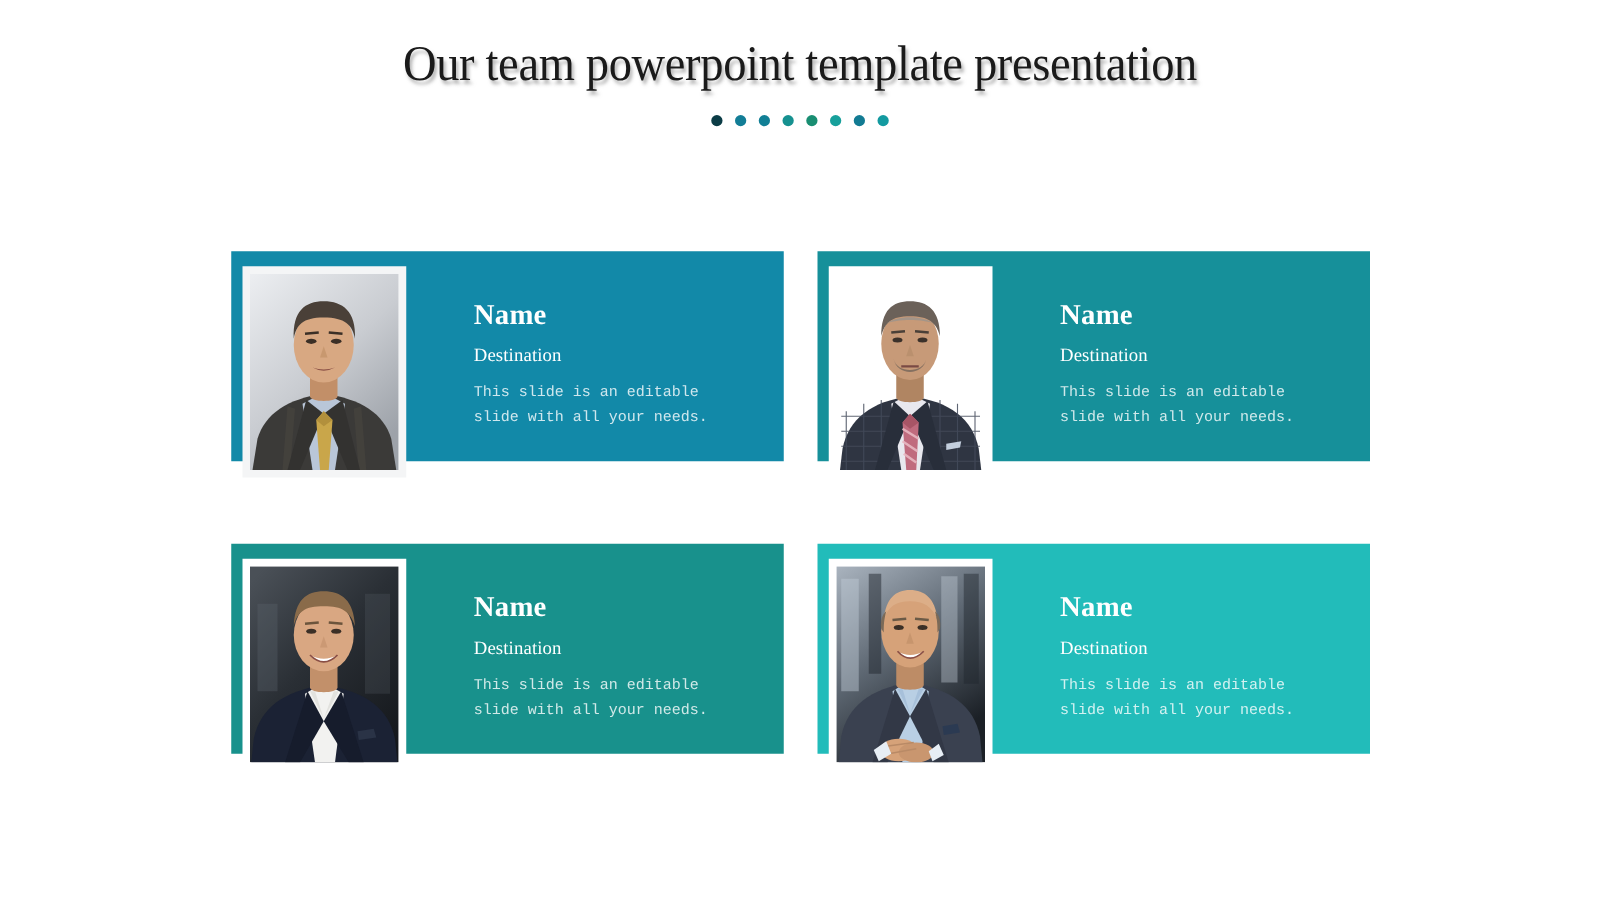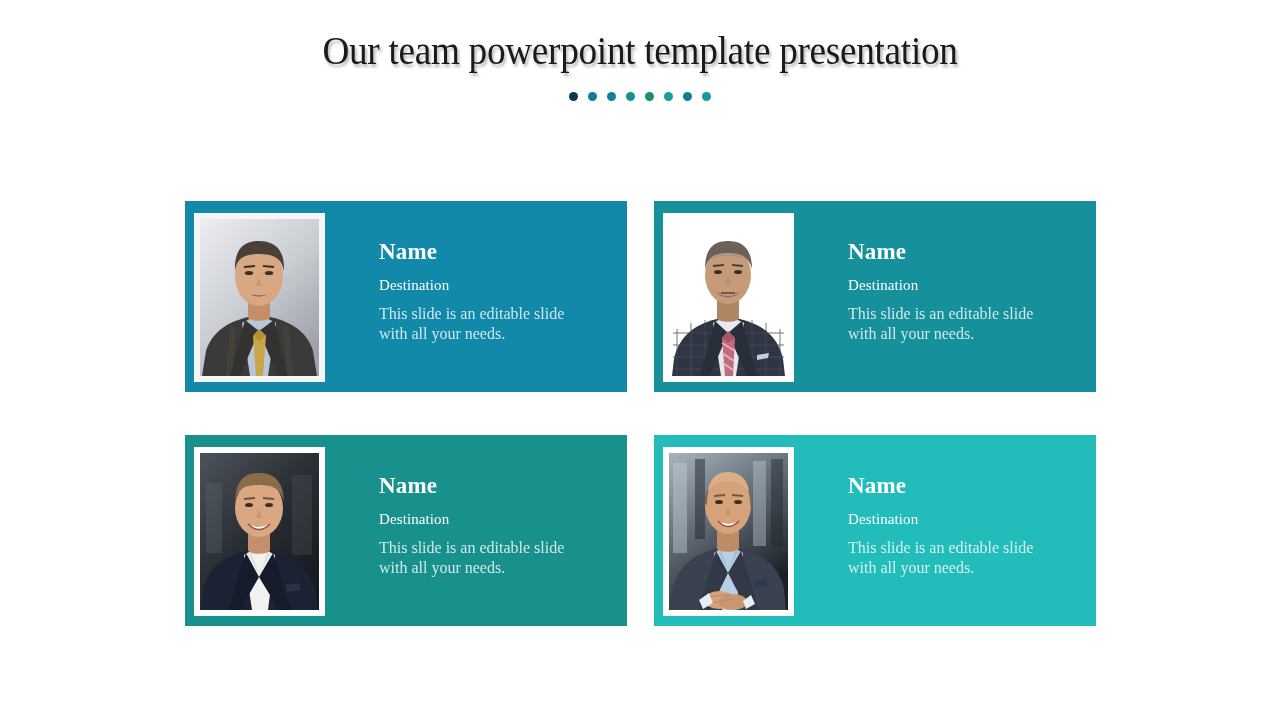--- a/index.html
+++ b/index.html
@@ -70,21 +70,21 @@
     position: absolute;
     left: 185px;
     top: 201px;
     width: 911px;
     height: 425px;
   }
 
   .card {
     position: absolute;
     width: 442px;
-    height: 191px;
+    height: 168px;
     display: flex;
     align-items: flex-start;
   }
 
   .card.pos-0 { left: 0px;   top: 0px;   }
   .card.pos-1 { left: 469px; top: 0px;   }
   .card.pos-2 { left: 0px;   top: 234px; }
   .card.pos-3 { left: 469px; top: 234px; }
 
   
@@ -128,22 +128,22 @@
     font-family: "Liberation Serif", "DejaVu Serif", serif;
     font-size: 15px;
     line-height: 20px;
     font-weight: 400;
     color: #ffffff;
     margin-top: 10px;
     letter-spacing: 0.1px;
   }
 
   .person-desc {
-    font-family: Liberation Serif, serif;
-    font-size: 16px;
+    font-family: Liberation Mono, monospace;
+    font-size: 12px;
     line-height: 20px;
     font-weight: 400;
     color: rgba(255,255,255,0.80);
     margin-top: 9px;
     max-width: 190px;
   }
 </style>
 </head>
 <body style="background: rgb(255, 255, 255);">
 

